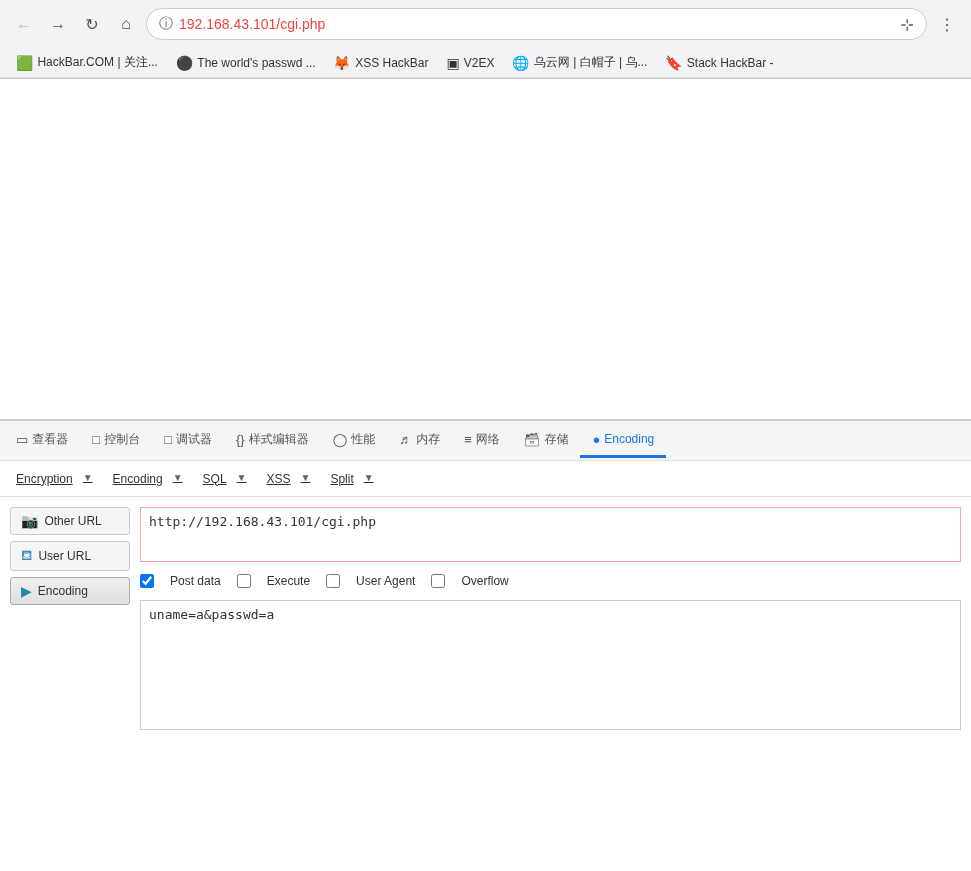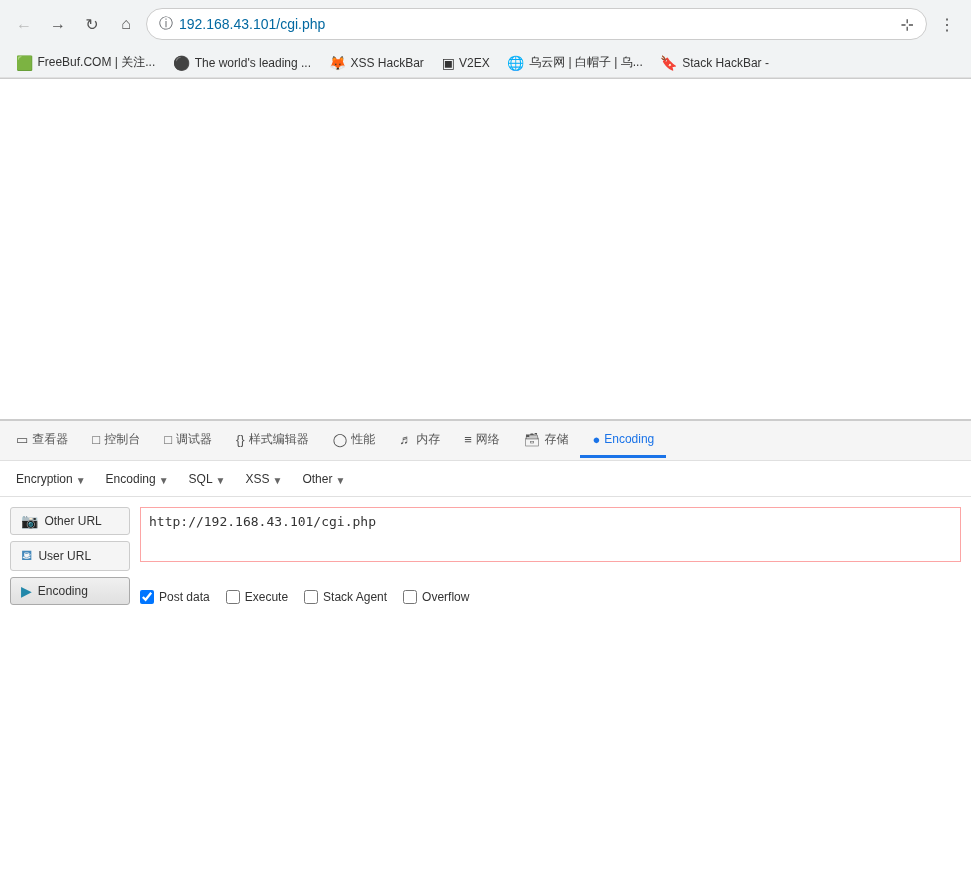--- a/index.html
+++ b/index.html
@@ -32,21 +32,21 @@
       display: flex;
       align-items: center;
       background: #fff;
       border: 1px solid #ccc;
       border-radius: 20px;
       padding: 4px 12px;
       height: 32px;
       gap: 6px;
     }
     .address-bar-icon { color: #5f6368; font-size: 14px; }
-    .address-bar-text { flex: 1; font-size: 14px; color: #0369a1; }
+    .address-bar-text { flex: 1; font-size: 14px; color: #ef4444; }
     .address-qr { color: #555; font-size: 16px; margin-left: 4px; cursor: pointer; }
     .bookmarks-bar {
       display: flex;
       align-items: center;
       padding: 2px 8px;
       gap: 2px;
       background: #f1f3f4;
       border-bottom: 1px solid #e0e0e0;
       overflow: hidden;
       height: 30px;
@@ -102,21 +102,21 @@
       height: 36px;
     }
     .hackbar-menu-btn {
       padding: 4px 8px;
       border: none;
       background: transparent;
       cursor: pointer;
       font-size: 12px;
       color: #333;
       border-radius: 3px;
-      display: flex; align-items: flex-end; gap: 3px;
+      display: flex; align-items: flex-start; gap: 10px; text-decoration: underline;
     }
     .dropdown-arrow { font-size: 10px; color: #666; }
 
     
     .hackbar-content {
       background: #fff;
       padding: 10px;
       display: flex;
       gap: 10px;
     }
@@ -176,25 +176,24 @@
     
     .checkboxes-row {
       display: flex;
       align-items: center;
       gap: 16px;
       padding: 4px 0;
     }
     .checkbox-item {
       display: flex;
       align-items: center;
-      gap: 5px;
-      font-size: 12px;
-      color: #333;
-      cursor: pointer;
-      margin-top: 16px;
+      gap: 16px;
+      font-size: 12px;
+      color: #333;
+      cursor: pointer;
     }
     .checkbox-item input[type="checkbox"] {
       width: 14px; height: 14px;
       cursor: pointer;
     }
 
     
     .post-data-textarea {
       width: 100%;
       height: 130px;
@@ -236,25 +235,25 @@
           <span>192.168.43.101/cgi.php</span>
         </span>
         <span class="address-qr">⊹</span>
       </div>
       <button class="nav-btn">⋮</button>
     </div>
 
     <div class="bookmarks-bar">
       <div class="bookmark-item">
         <span class="bookmark-icon">🟩</span>
-        <span>FreeBuf.COM | 关注...</span>
+        <span>HackBar.COM | 关注...</span>
       </div>
       <div class="bookmark-item">
         <span class="bookmark-icon">⚫</span>
-        <span>The world's leading ...</span>
+        <span>The world's passwd ...</span>
       </div>
       <div class="bookmark-item">
         <span class="bookmark-icon">🦊</span>
         <span>XSS HackBar</span>
       </div>
       <div class="bookmark-item">
         <span class="bookmark-icon">▣</span>
         <span>V2EX</span>
       </div>
       <div class="bookmark-item">
@@ -322,21 +321,21 @@
       </button>
       <button class="hackbar-menu-btn">
         <span>SQL</span>
         <span class="dropdown-arrow">▼</span>
       </button>
       <button class="hackbar-menu-btn">
         <span>XSS</span>
         <span class="dropdown-arrow">▼</span>
       </button>
       <button class="hackbar-menu-btn">
-        <span>Other</span>
+        <span>Split</span>
         <span class="dropdown-arrow">▼</span>
       </button>
     </div>
 
     <div class="hackbar-content">
 
       <div class="hackbar-left-buttons">
         <button class="hackbar-action-btn">
           <span class="btn-icon">📷</span>
           <span>Other URL</span>
@@ -358,24 +357,25 @@
           <label class="checkbox-item">
             <input type="checkbox" checked="" style="">
             <span>Post data</span>
           </label>
           <label class="checkbox-item">
             <input type="checkbox" style="">
             <span>Execute</span>
           </label>
           <label class="checkbox-item">
             <input type="checkbox" style="">
-            <span>Stack Agent</span>
+            <span>User Agent</span>
           </label>
           <label class="checkbox-item">
             <input type="checkbox" style="">
             <span>Overflow</span>
           </label>
         </div>
 
+        <textarea class="post-data-textarea" style="">uname=a&amp;passwd=a</textarea>
       </div>
     </div>
   </div>
 </div>
 
 </body></html>

